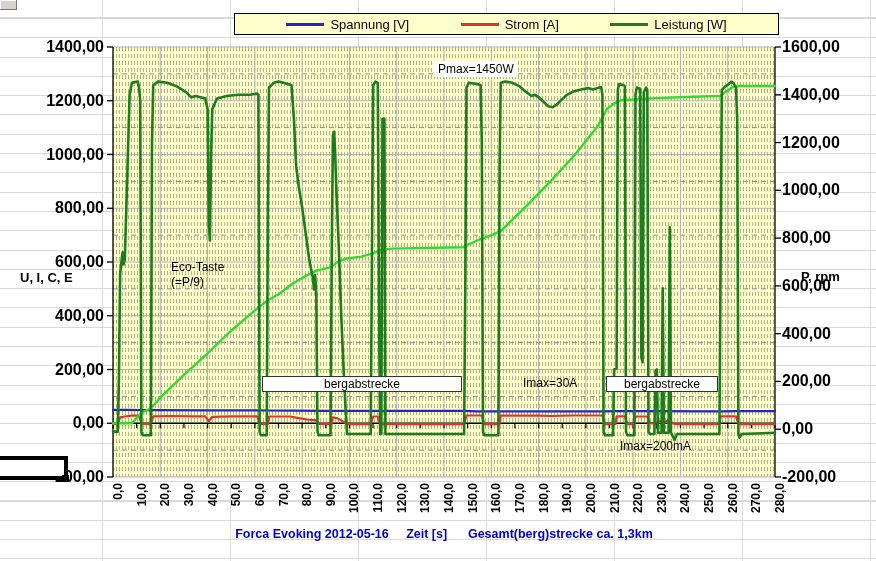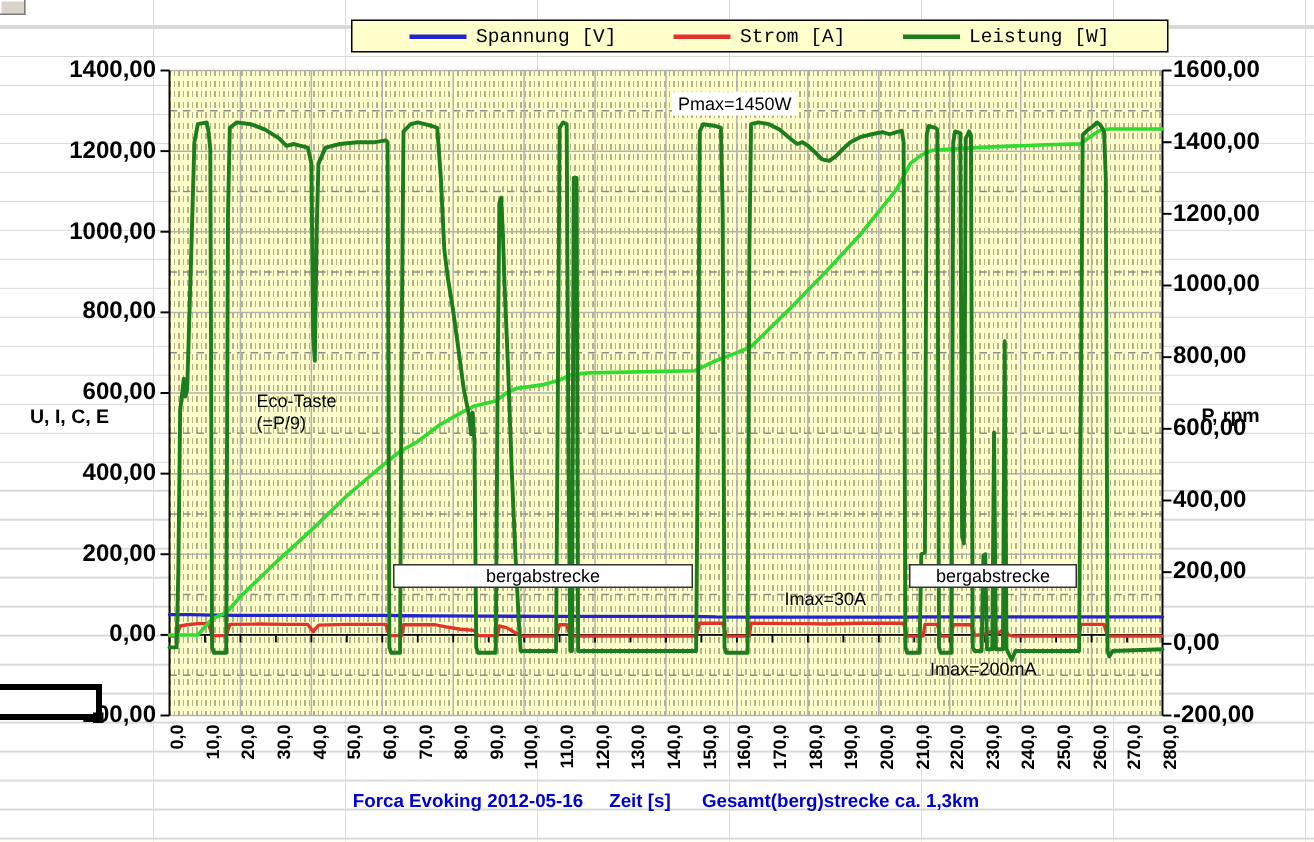--- a/index.html
+++ b/index.html
@@ -32,33 +32,33 @@
         color:#000;text-align:right;transform-origin:100% 50%;transform:rotate(-90deg);z-index:3;}
   .axis-title{position:absolute;font-size:13px;font-weight:bold;color:#000;z-index:3;}
   #y-left-title{left:20px;top:270px;width:82px;text-align:left;}
   #y-right-title{left:801px;top:269px;}
   #x-bottom-title{left:113px;top:527px;width:662px;text-align:center;color:#0000cc;
                   font-size:12.5px;font-weight:bold;white-space:pre;}
   
   #legend{
     position:absolute;left:234px;top:13px;width:545px;height:22px;z-index:4;
     background:#ffffcc;border:1.5px solid #000;box-sizing:border-box;
-    display:flex;align-items:center;justify-content:space-evenly;font-family:Liberation Mono, monospace;
+    display:flex;align-items:center;justify-content:space-evenly;
   }
   .legend-item{display:flex;align-items:center;gap:6px;font-size:13px;color:#000;}
   .legend-line{display:inline-block;width:38px;height:3px;}
   
   .anno{position:absolute;font-size:12px;color:#000;z-index:5;white-space:nowrap;}
-  #anno-pmax{left:448px;top:61px;background:#ffffff;padding:1px 4px;}
+  #anno-pmax{left:434px;top:61px;background:#ffffff;padding:1px 4px;}
   #anno-eco{left:171px;top:260px;line-height:15px;}
   .berg-box{position:absolute;z-index:5;background:#ffffff;border:1px solid #333;
             box-sizing:border-box;height:16px;line-height:14px;font-size:12px;color:#000;text-align:center;}
   #anno-berg1{left:262px;top:376px;width:200px;}
   #anno-berg2{left:606px;top:376px;width:112px;}
-  #anno-imax{left:523px;top:392px;}
+  #anno-imax{left:523px;top:376px;}
   #anno-imin{left:620px;top:439px;}
   
   #black-rect{position:absolute;left:-8px;top:456px;width:76px;height:24px;z-index:6;
               background:#ffffff;border:4px solid #000;box-sizing:border-box;}
   #black-rect-handle{position:absolute;left:62px;top:475px;width:7px;height:7px;background:#000;z-index:7;}
   #mini-button{position:absolute;left:0;top:0;width:16px;height:9px;z-index:6;
                background:#d8d4cc;border-right:1px solid #7a7a7a;border-bottom:1px solid #7a7a7a;
                box-shadow:inset 1px 1px 0 #fff;}
 </style>
 </head>

